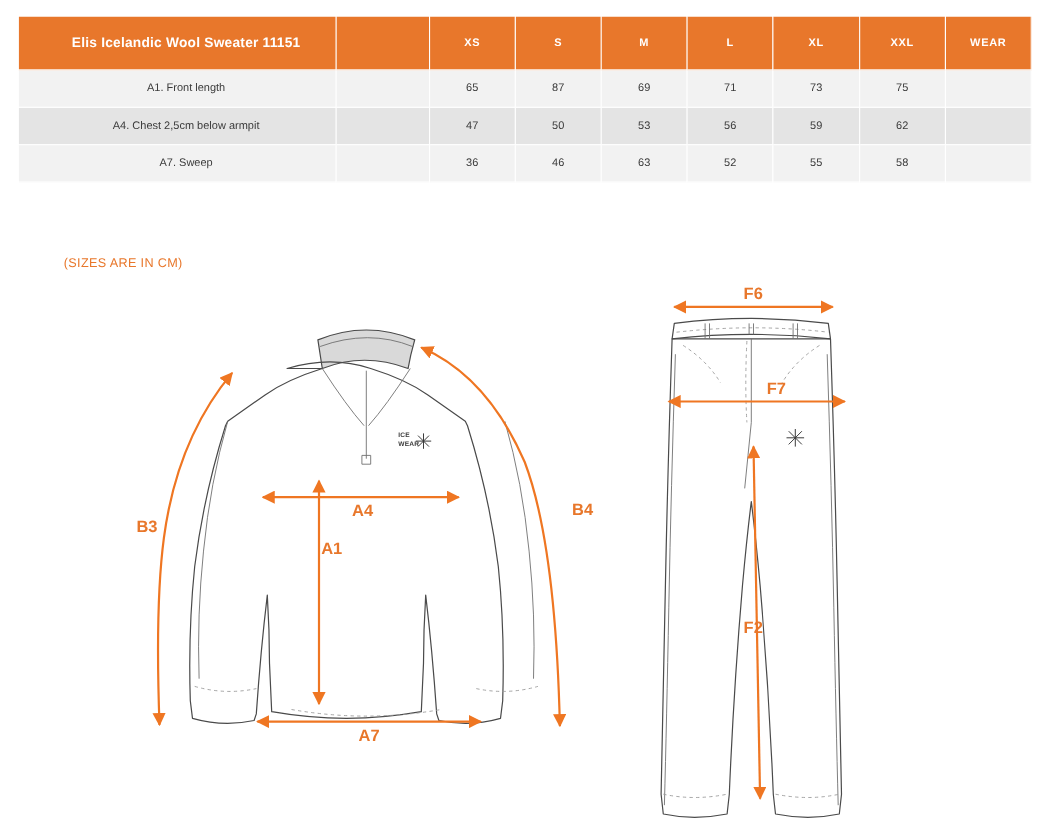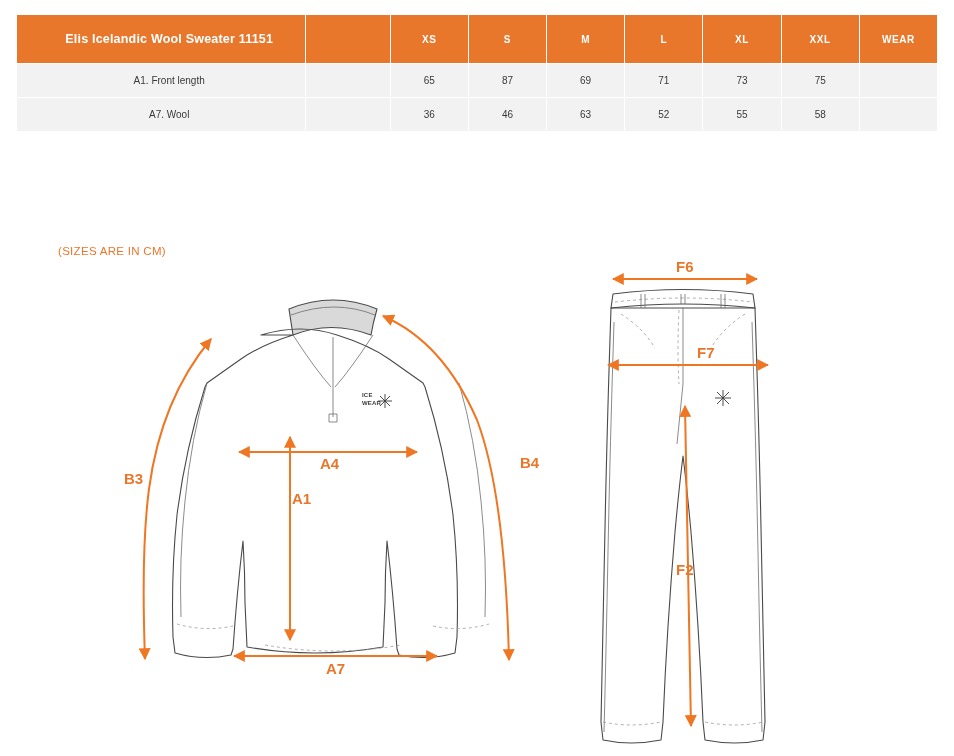--- a/index.html
+++ b/index.html
@@ -57,21 +57,21 @@
     text-align: center;
     padding-left: 16px;
     color: #3a3a3a;
   }
   table.size-table tbody td.val { color: #3a3a3a; margin-top: 43px; }
   table.size-table td.empty { }
 
   .units-note {
     position: absolute;
     left: 58px;
-    top: 231px;
+    top: 220px;
     font-size: 11.5px;
     color: #e8772b;
     letter-spacing: 0.3px;
   }
 
   
   .figures {
     position: absolute;
     left: 0;
     top: 238px;
@@ -122,22 +122,33 @@
         <td class="label-cell">A1. Front length</td>
         <td class="empty"></td>
         <td class="val">65</td>
         <td class="val">87</td>
         <td class="val">69</td>
         <td class="val">71</td>
         <td class="val">73</td>
         <td class="val">75</td>
         <td class="val"></td>
       </tr>
+      <tr class="even">
+        <td class="label-cell">A4. Chest 2,5cm below armpit</td>
+        <td class="empty"></td>
+        <td class="val">47</td>
+        <td class="val">50</td>
+        <td class="val">53</td>
+        <td class="val">56</td>
+        <td class="val">59</td>
+        <td class="val">62</td>
+        <td class="val"></td>
+      </tr>
       <tr class="odd">
-        <td class="label-cell">A7. Wool</td>
+        <td class="label-cell">A7. Sweep</td>
         <td class="empty"></td>
         <td class="val">36</td>
         <td class="val">46</td>
         <td class="val">63</td>
         <td class="val">52</td>
         <td class="val">55</td>
         <td class="val">58</td>
         <td class="val"></td>
       </tr>
     </tbody>

